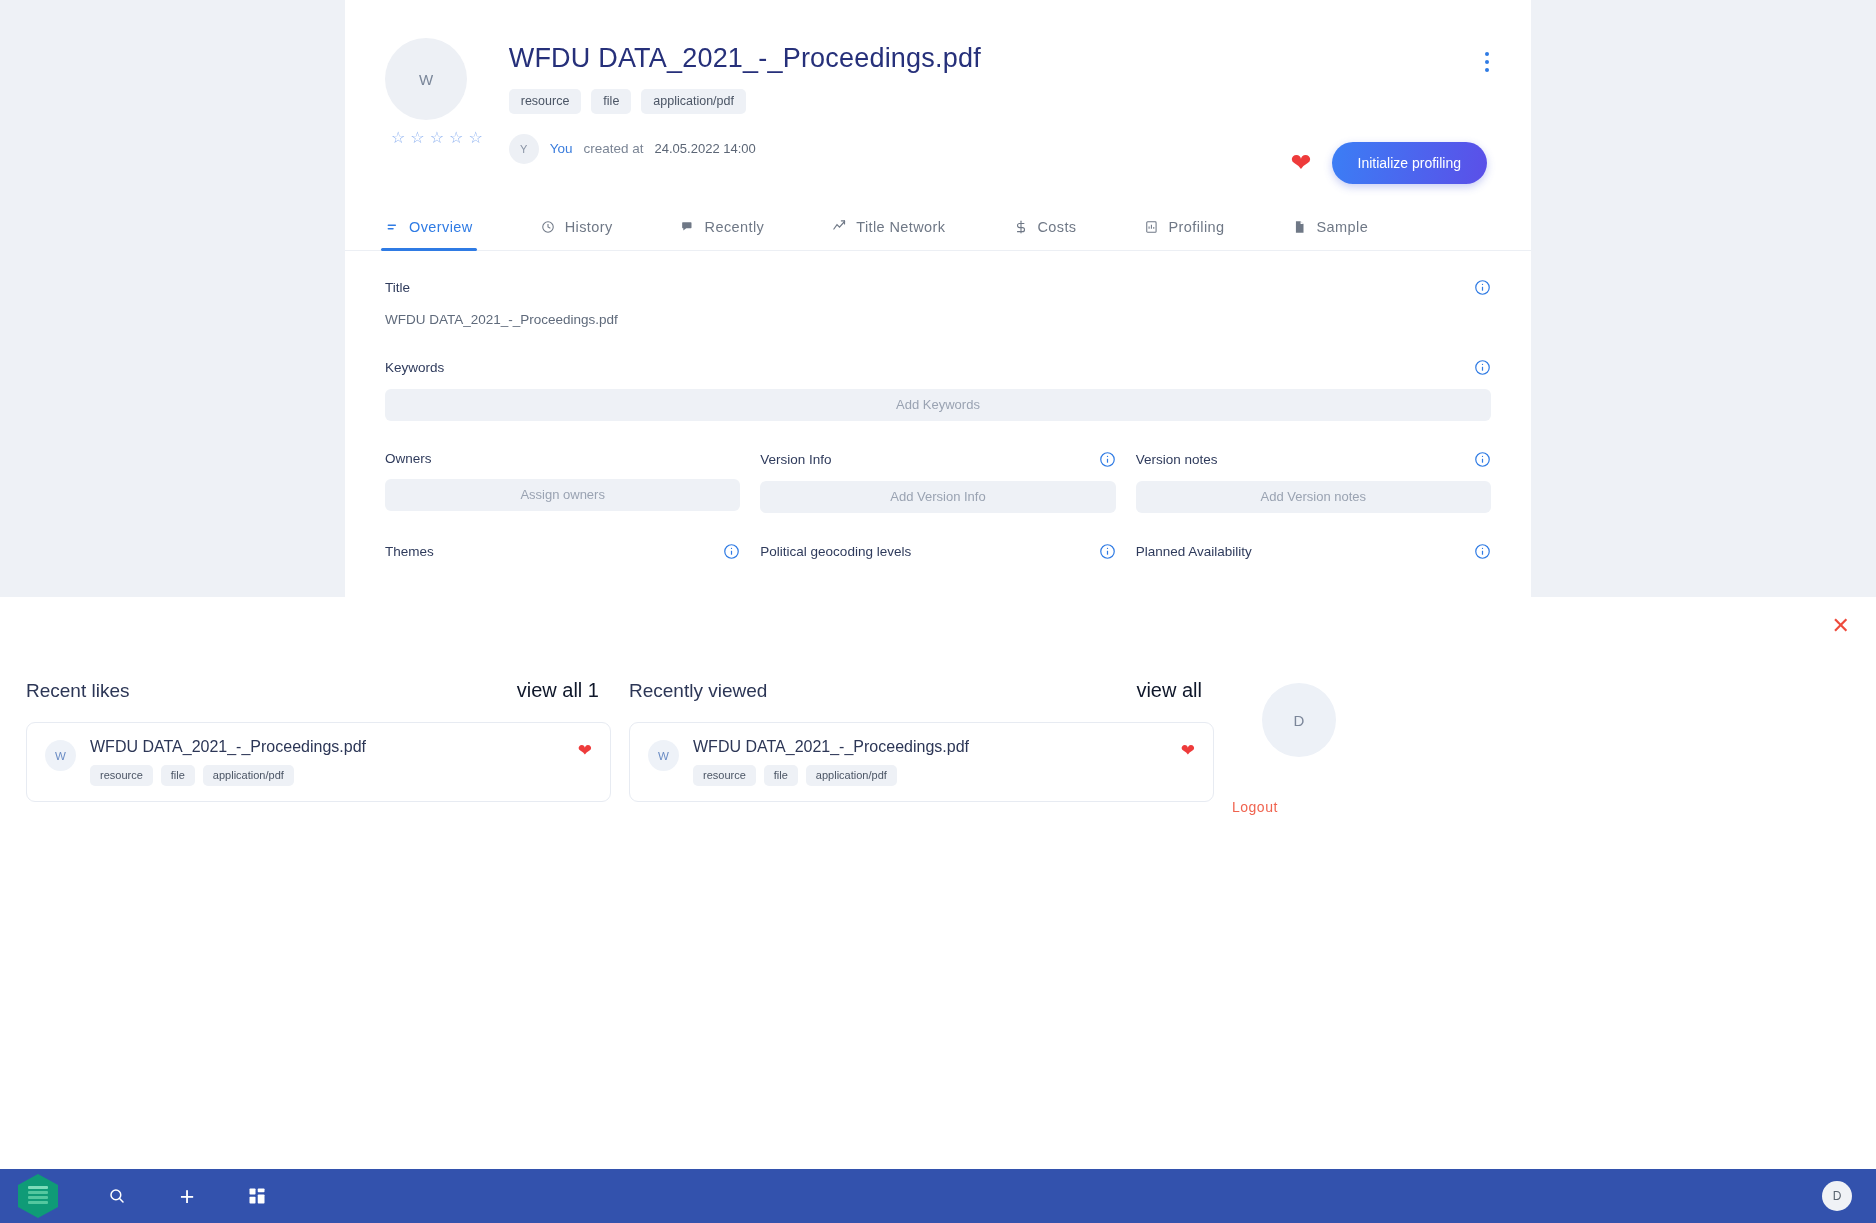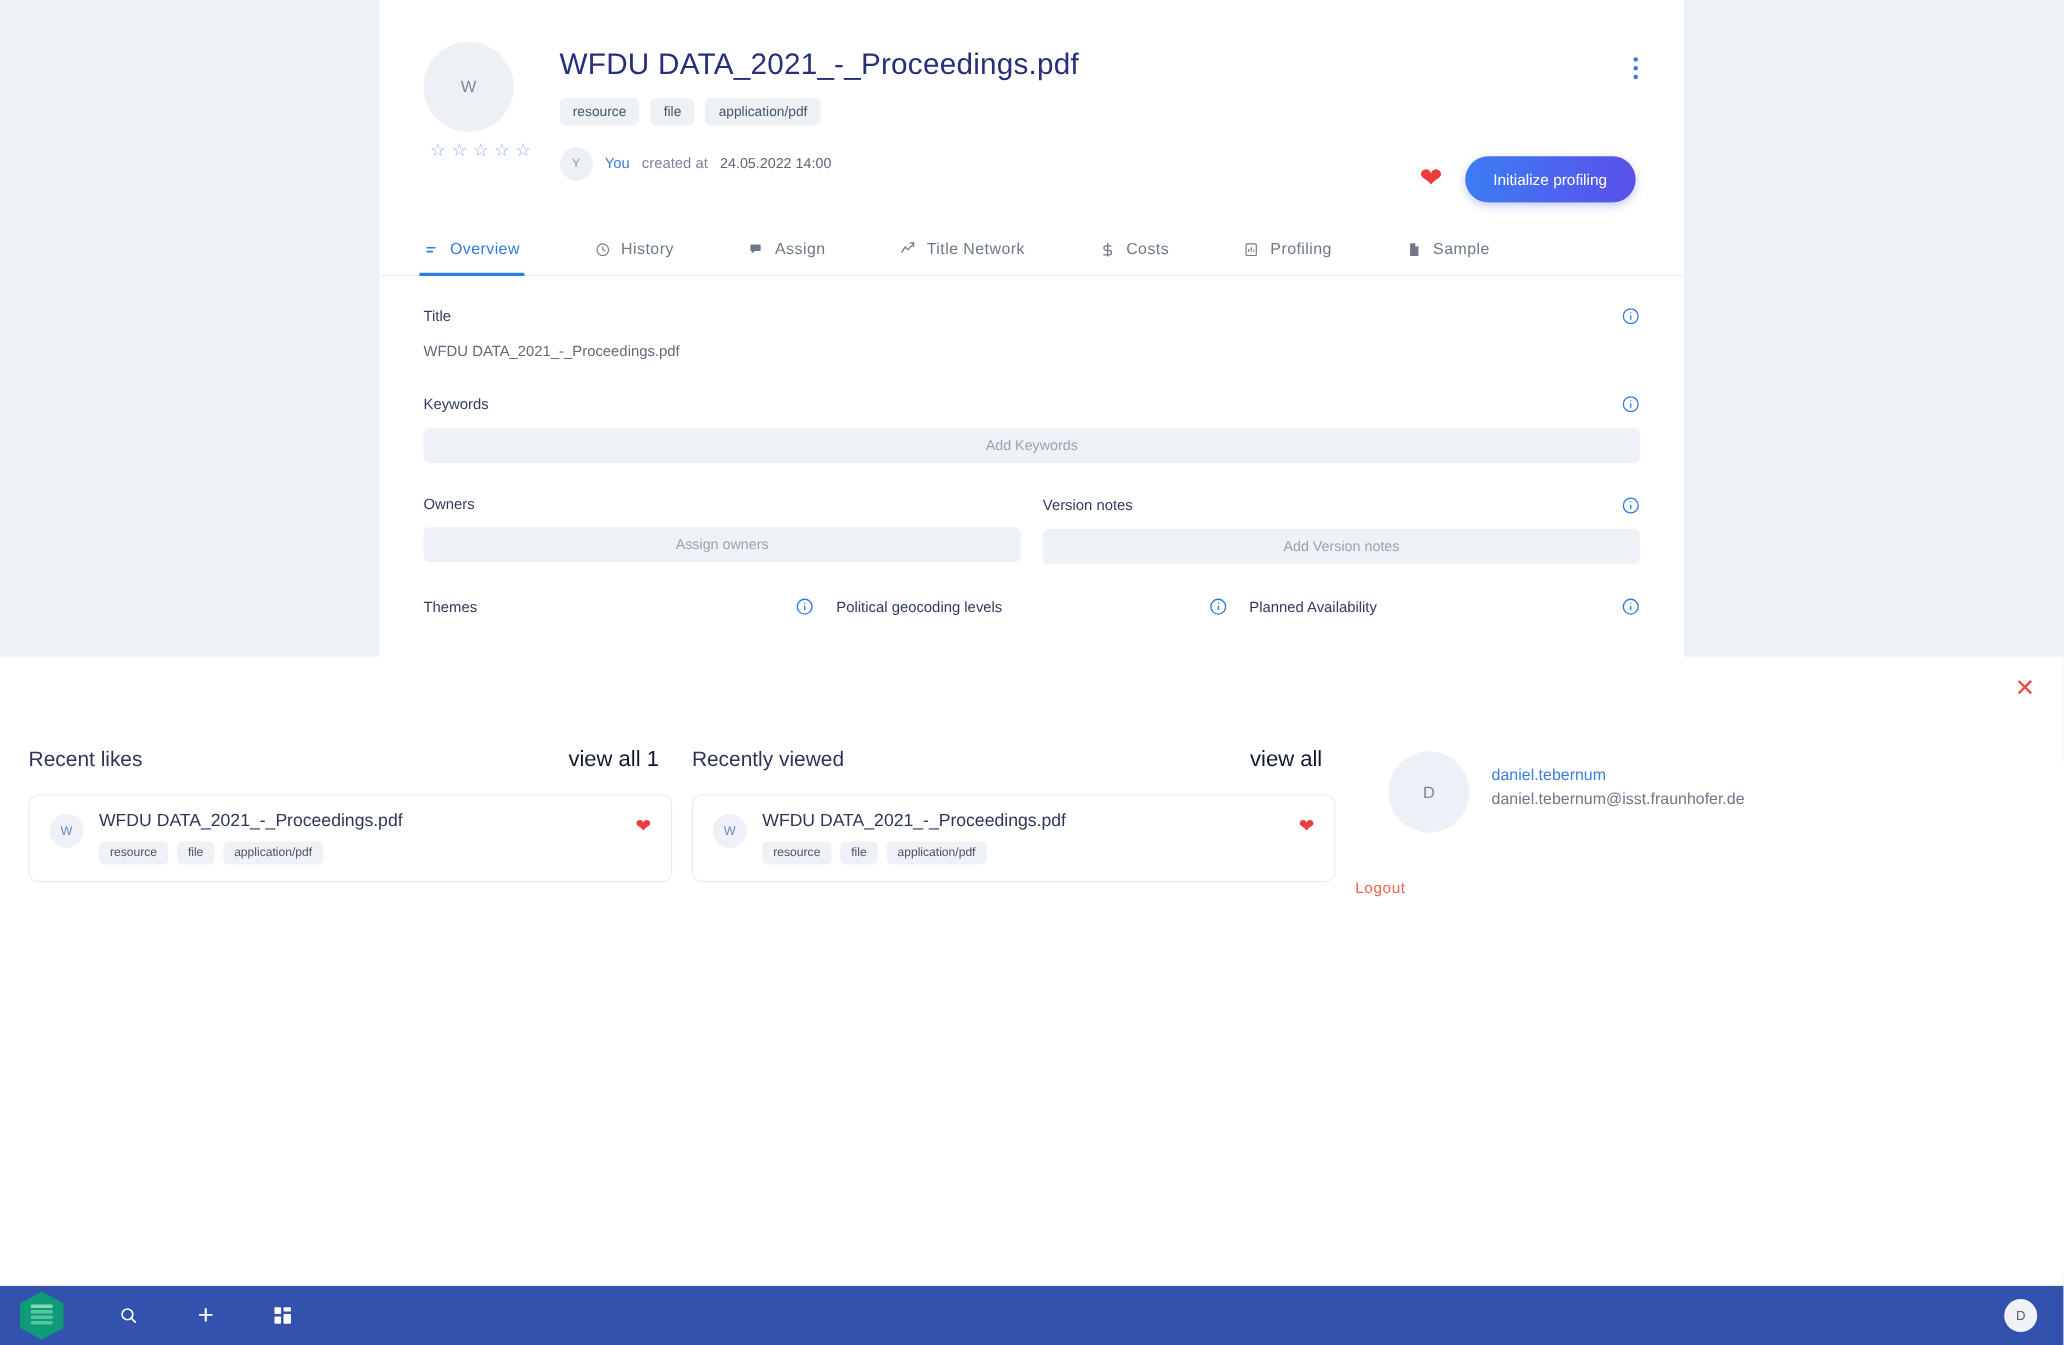--- a/index.html
+++ b/index.html
@@ -249,21 +249,21 @@
         </span>
         <span>History</span>
       </div>
 
       <div class="tab">
         <span class="ticon">
           <svg width="14" height="14" viewBox="0 0 24 24" fill="currentColor">
               <path d="M3 4h14a1 1 0 0 1 1 1v8a1 1 0 0 1-1 1H9l-5 4v-4H3a1 1 0 0 1-1-1V5a1 1 0 0 1 1-1z"></path>
             </svg>
         </span>
-        <span>Assign</span>
+        <span>Recently</span>
       </div>
 
       <div class="tab">
         <span class="ticon">
           <svg width="15" height="15" viewBox="0 0 24 24" fill="none" stroke="currentColor" stroke-width="1.9" stroke-linecap="round">
               <polyline points="3,16 8,9 12,13 20,4"></polyline>
               <line x1="15" y1="3" x2="20" y2="3"></line>
               <line x1="20" y1="3" x2="20" y2="8"></line>
             </svg>
         </span>
@@ -329,20 +329,33 @@
         </span>
       </div>
       <div class="f-input">Add Keywords</div>
 
       <div class="f-cols">
         <div class="f-col">
           <div class="f-row">
             <span class="f-label dark">Owners</span>
           </div>
           <div class="f-input">Assign owners</div>
+        </div>
+        <div class="f-col">
+          <div class="f-row">
+            <span class="f-label dark">Version Info</span>
+            <span class="info-i">
+              <svg width="17" height="17" viewBox="0 0 24 24" fill="none" stroke="#2f7be4" stroke-width="1.7">
+                  <circle cx="12" cy="12" r="9.5"></circle>
+                  <line x1="12" y1="11" x2="12" y2="16.5"></line>
+                  <circle cx="12" cy="7.6" r="0.9" fill="#2f7be4" stroke="none"></circle>
+                </svg>
+            </span>
+          </div>
+          <div class="f-input">Add Version Info</div>
         </div>
         <div class="f-col">
           <div class="f-row">
             <span class="f-label dark">Version notes</span>
             <span class="info-i">
               <svg width="17" height="17" viewBox="0 0 24 24" fill="none" stroke="#2f7be4" stroke-width="1.7">
                   <circle cx="12" cy="12" r="9.5"></circle>
                   <line x1="12" y1="11" x2="12" y2="16.5"></line>
                   <circle cx="12" cy="7.6" r="0.9" fill="#2f7be4" stroke="none"></circle>
                 </svg>
@@ -439,24 +452,20 @@
           </div>
           <span class="heart-sm">❤</span>
         </div>
       </div>
 
       <div style="width:560px;">
         <div class="profile-block">
           <div class="profile-avatar">
             <span>D</span>
           </div>
-          <div>
-            <div class="profile-name">daniel.tebernum</div>
-            <div class="profile-email">daniel.tebernum@isst.fraunhofer.de</div>
-          </div>
         </div>
         <div class="logout">Logout</div>
       </div>
 
     </div>
   </div>
 
   <div class="botnav">
     <div class="logo-hex">
       <div class="hexshape">

